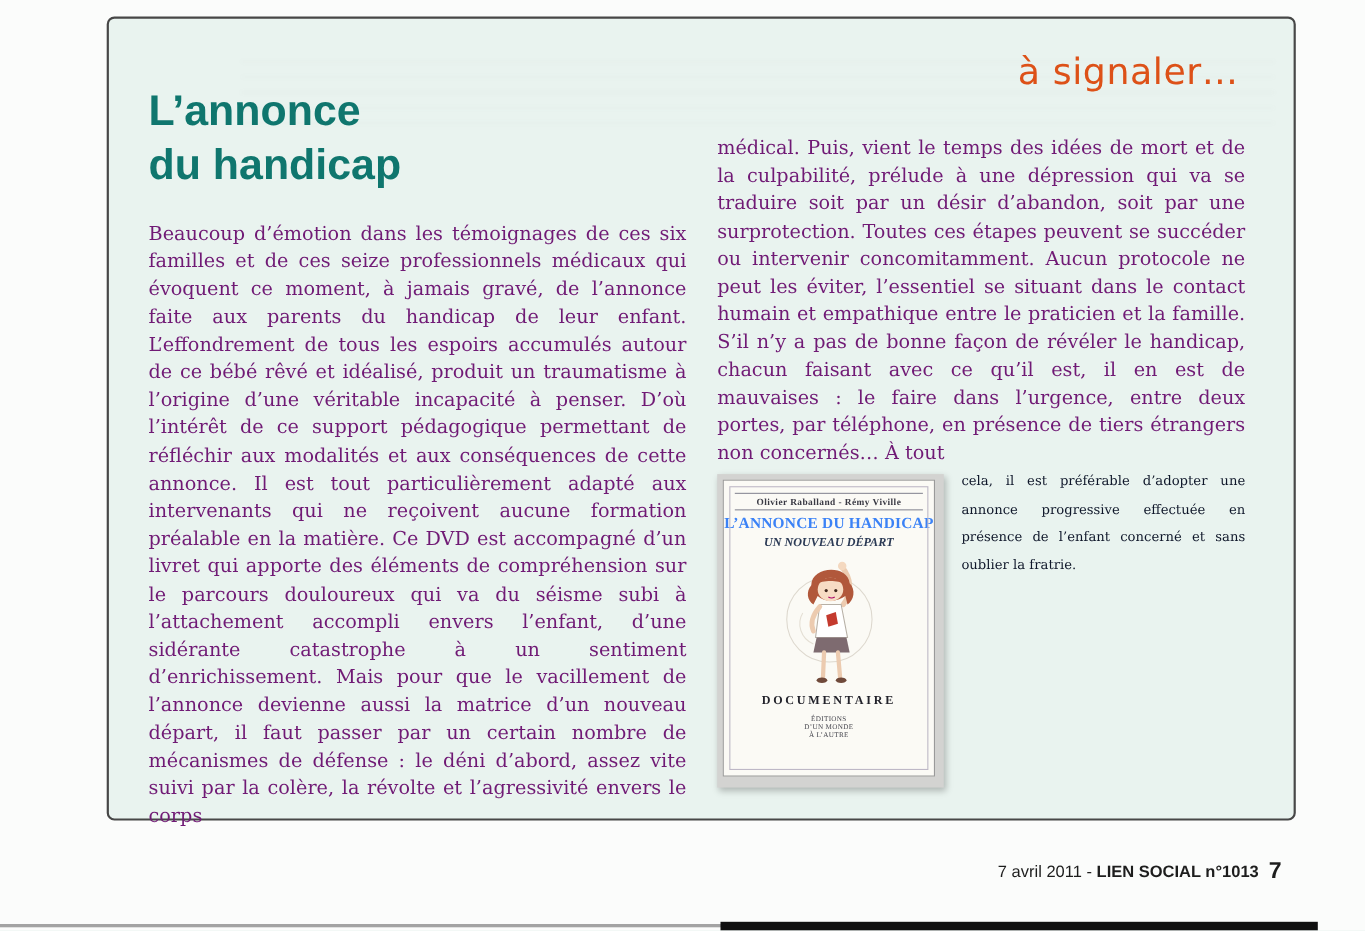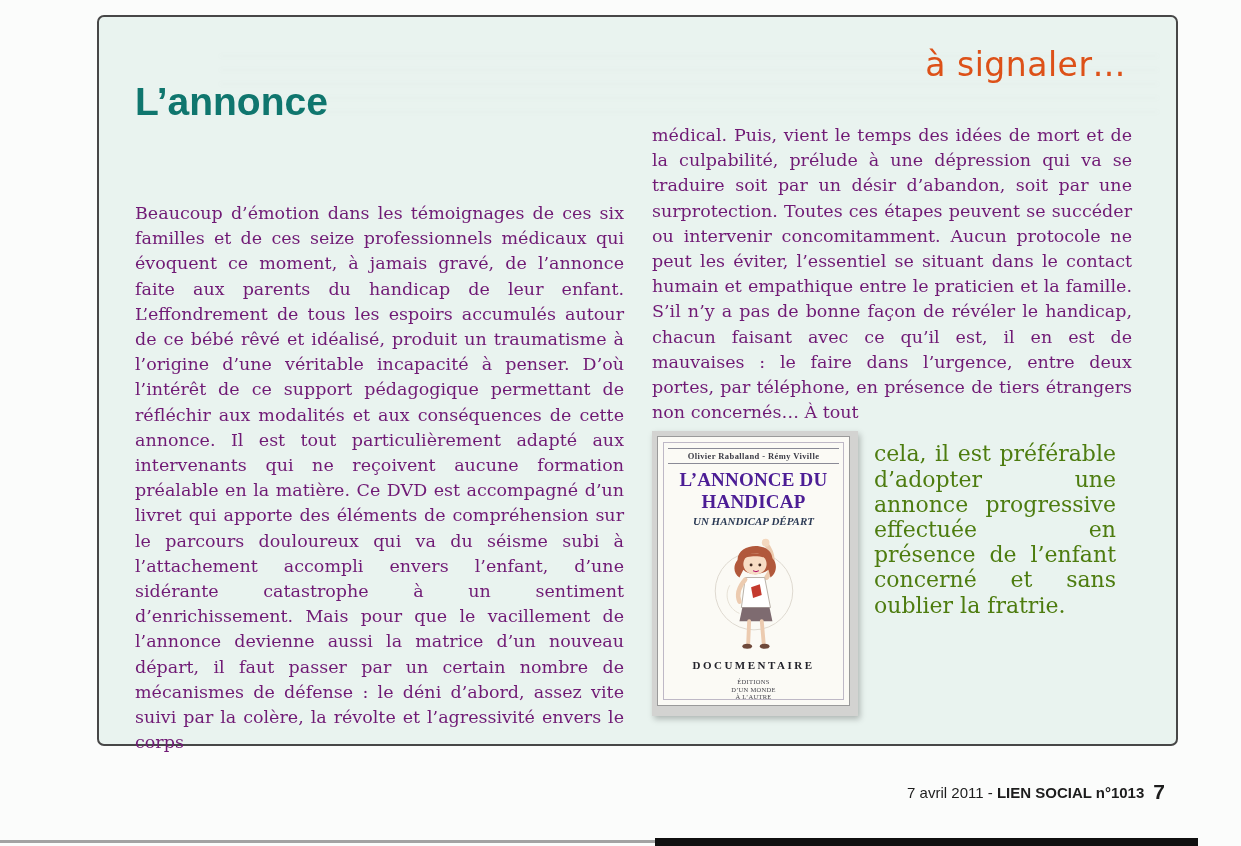--- a/index.html
+++ b/index.html
@@ -60,38 +60,38 @@
     border:1px solid #9a9a9a; text-align:center;
     font-family:"Liberation Serif", serif;
   }
   .cover-inner-border { position:absolute; inset:5px; border:1px solid #beb8c6; pointer-events:none; }
   .cover-authors {
     margin:11px 10px 0 10px; padding:2px 0;
     border-top:1px solid #8a8a96; border-bottom:1px solid #8a8a96;
     font-size:8.5px; font-weight:bold; letter-spacing:.4px; color:#3a3a44;
   }
   .cover-title {
-    margin-top:5px; font-size:19px; font-weight:bold;
-    letter-spacing:.2px; color:#4c1d95;
+    margin-top:5px; font-size:14px; font-weight:bold;
+    letter-spacing:.2px; color:#3b82f6;
   }
   .cover-subtitle {
     margin-top:2px; font-size:11px; font-weight:bold; font-style:italic; color:#2b3a55;
   }
   .cover-art { height:128px; margin-top:4px; }
   .cover-genre {
     font-size:11px; font-weight:bold; letter-spacing:2.5px; color:#23232b;
   }
   .cover-publisher {
     margin-top:7px; font-size:6.5px; line-height:7.5px;
     color:#44444c; white-space:pre-line; letter-spacing:.3px;
   }
 
   .wrap-text {
-    margin:16px;
-    font-size:22px; line-height:25.2px; text-align:justify; color:#4d7c0f;
+    margin:0;
+    font-size:12px; line-height:25.2px; text-align:justify; color:#0f172a;
   }
 
   .caption {
     font-family:"Liberation Sans", sans-serif;
     font-size:14.6px; line-height:19.5px; color:#101010;
     margin-top:16px;
   }
   .caption .lead { font-weight:bold; font-style:italic; }
   .caption .line { display:block; }
 
@@ -110,36 +110,37 @@
 <body>
 
 <div class="scan-page" style="background: rgb(233, 243, 239); text-decoration: underline;">
 
   <div class="ghosting"></div>
 
   <div class="section-label" style="color: rgb(221, 81, 24);">à signaler…</div>
 
   <div class="article-title">
     <div>L’annonce</div>
+    <div>du handicap</div>
   </div>
 
   <div class="col-left">
     <p class="body-text">Beaucoup d’émotion dans les témoignages de ces six familles et de ces seize professionnels médicaux qui évoquent ce moment, à jamais gravé, de l’annonce faite aux parents du handicap de leur enfant. L’effondrement de tous les espoirs accumulés autour de ce bébé rêvé et idéalisé, produit un traumatisme à l’origine d’une véritable incapacité à penser. D’où l’intérêt de ce support pédagogique permettant de réfléchir aux modalités et aux conséquences de cette annonce. Il est tout particulièrement adapté aux intervenants qui ne reçoivent aucune formation préalable en la matière. Ce DVD est accompagné d’un livret qui apporte des éléments de compréhension sur le parcours douloureux qui va du séisme subi à l’attachement accompli envers l’enfant, d’une sidérante catastrophe à un sentiment d’enrichissement. Mais pour que le vacillement de l’annonce devienne aussi la matrice d’un nouveau départ, il faut passer par un certain nombre de mécanismes de défense : le déni d’abord, assez vite suivi par la colère, la révolte et l’agressivité envers le corps</p>
   </div>
 
   <div class="col-right">
     <p class="body-text">médical. Puis, vient le temps des idées de mort et de la culpabilité, prélude à une dépression qui va se traduire soit par un désir d’abandon, soit par une surprotection. Toutes ces étapes peuvent se succéder ou intervenir concomitamment. Aucun protocole ne peut les éviter, l’essentiel se situant dans le contact humain et empathique entre le praticien et la famille. S’il n’y a pas de bonne façon de révéler le handicap, chacun faisant avec ce qu’il est, il en est de mauvaises : le faire dans l’urgence, entre deux portes, par téléphone, en présence de tiers étrangers non concernés… À tout</p>
 
     <div class="dvd-float">
       <div class="dvd-frame">
         <div class="dvd-cover">
           <div class="cover-inner-border"></div>
           <div class="cover-authors">Olivier Raballand - Rémy Viville</div>
           <div class="cover-title">L’ANNONCE DU HANDICAP</div>
-          <div class="cover-subtitle">UN HANDICAP DÉPART</div>
+          <div class="cover-subtitle">UN NOUVEAU DÉPART</div>
           <div class="cover-art">
             <svg viewBox="0 0 90 130" width="88" height="126" aria-hidden="true">
               <circle cx="45" cy="62" r="40" fill="none" stroke="#ddd8ce" stroke-width="1"></circle>
               <path d="M30 85 C18 80 14 66 20 56" fill="none" stroke="#e4dfd4" stroke-width="1"></path>
               <path d="M58 48 C67 36 65 23 57 13" stroke="#eccbb0" stroke-width="5" fill="none" stroke-linecap="round"></path>
               <circle cx="57" cy="12" r="4" fill="#f4d8bf"></circle>
               <path d="M28 30 C28 12 62 10 64 28 C70 34 68 44 62 48 L60 40 C52 46 40 46 34 40 L30 48 C24 44 23 36 28 30 Z" fill="#b1583b"></path>
               <ellipse cx="46" cy="34" rx="12" ry="11" fill="#f7dcc4"></ellipse>
               <path d="M33 29 C37 21 55 21 59 29 C54 25 38 25 33 29 Z" fill="#b1583b"></path>
               <circle cx="42" cy="35" r="1.5" fill="#40281e"></circle>

